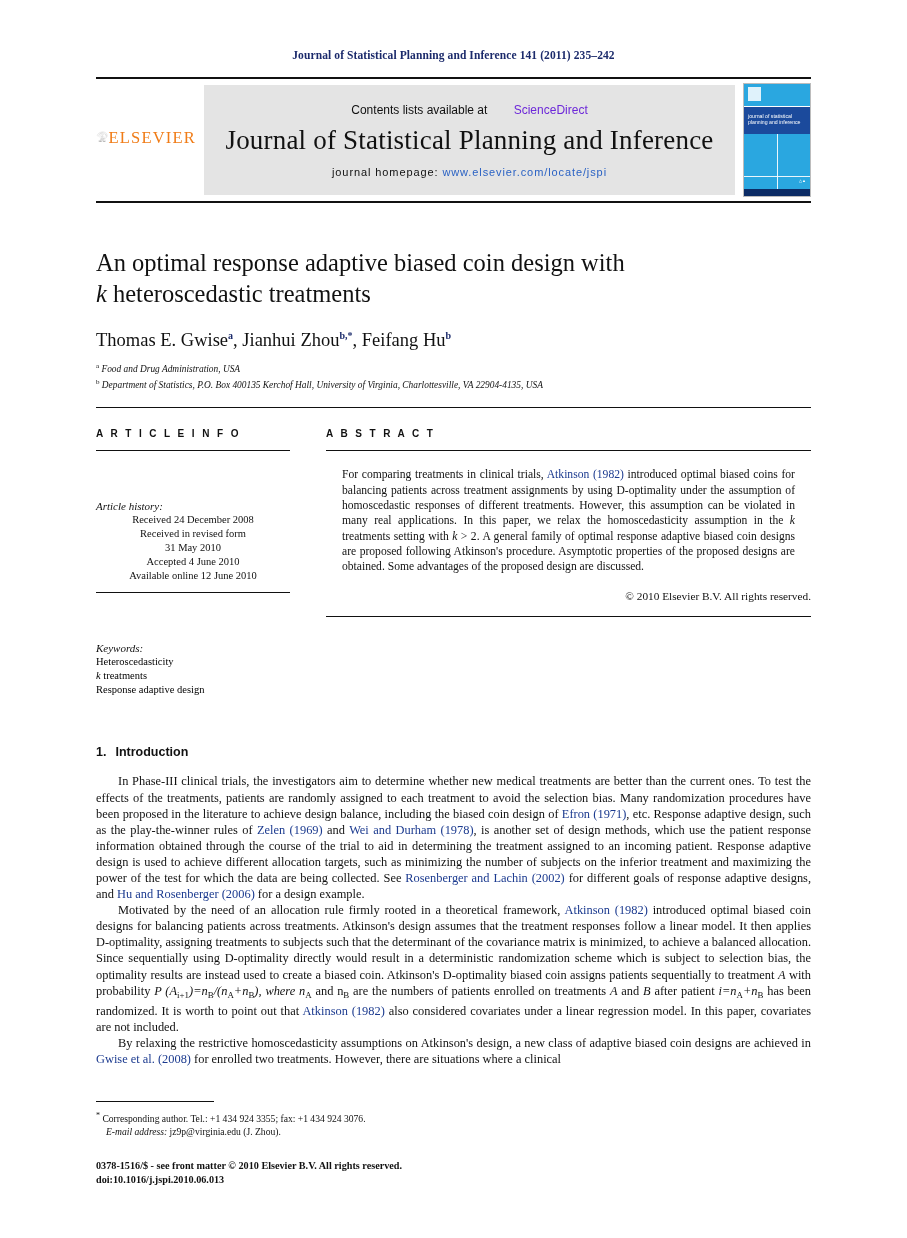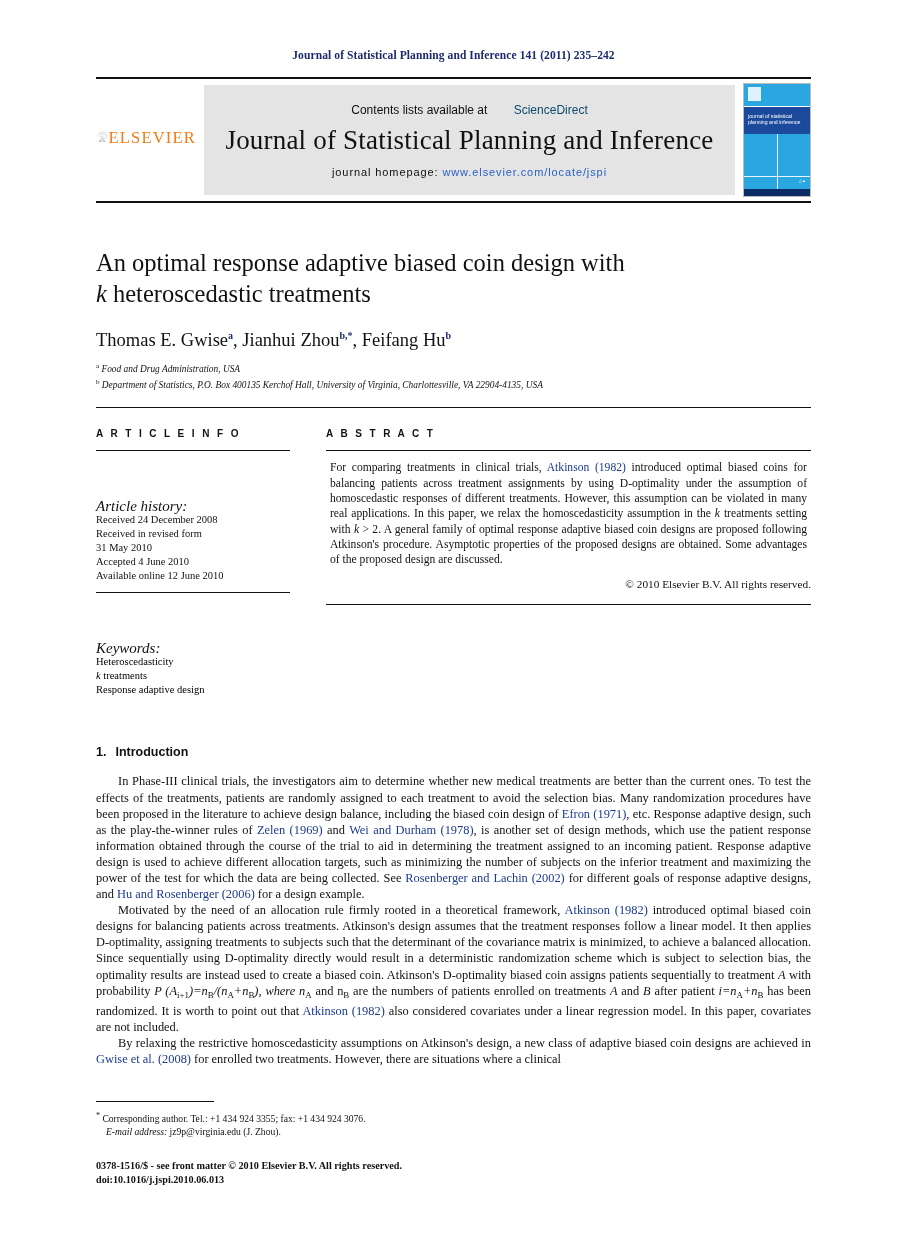--- a/index.html
+++ b/index.html
@@ -74,21 +74,21 @@
     justify-content: center;
     margin: 6px 8px 6px 8px;
   }
   .contents-line {
     font-family: "Liberation Sans", sans-serif;
     font-size: 12px;
     color: #101010;
     margin-bottom: 8px;
   }
   .contents-line .sd {
-    color: #0c4a6e;
+    color: #6d28d9;
     margin-left: 23px;
   }
   .journal-title {
     font-family: "Liberation Serif", serif;
     font-size: 27px;
     color: #111;
     letter-spacing: 0.2px;
     margin-bottom: 10px;
   }
   .homepage-line {
@@ -217,46 +217,47 @@
     margin-bottom: 11px;
   }
   .thin-rule {
     border: 0;
     border-top: 1px solid #111;
     margin: 0 0 9px 0;
   }
   .info-label {
     font-family: "Liberation Serif", serif;
     font-style: italic;
-    font-size: 15px;
+    font-size: 11px;
     line-height: 14px;
     color: #111;
     margin-top: 48px;
   }
   .info-line {
     font-family: "Liberation Serif", serif;
     font-size: 10.5px;
     line-height: 14px;
     color: #111;
+    text-align: center;
   }
   .kw-block { margin-top: 9px; }
   .kw-item {
     font-family: "Liberation Serif", serif;
     font-size: 10.5px;
     line-height: 14px;
   }
   .kw-item .it { font-style: italic; }
 
   .abs-text {
     font-family: "Liberation Serif", serif;
     font-size: 11.6px;
     line-height: 15.3px;
     text-align: justify;
     color: #111;
-    margin: 4px;
+    margin: 16px;
   }
   .abs-text .cite { color: #1b3a8f; }
   .abs-text .ital { font-style: italic; }
   .copy-line {
     font-family: "Liberation Serif", serif;
     font-size: 11.3px;
     text-align: right;
     margin-top: 11px;
     color: #111;
   }

